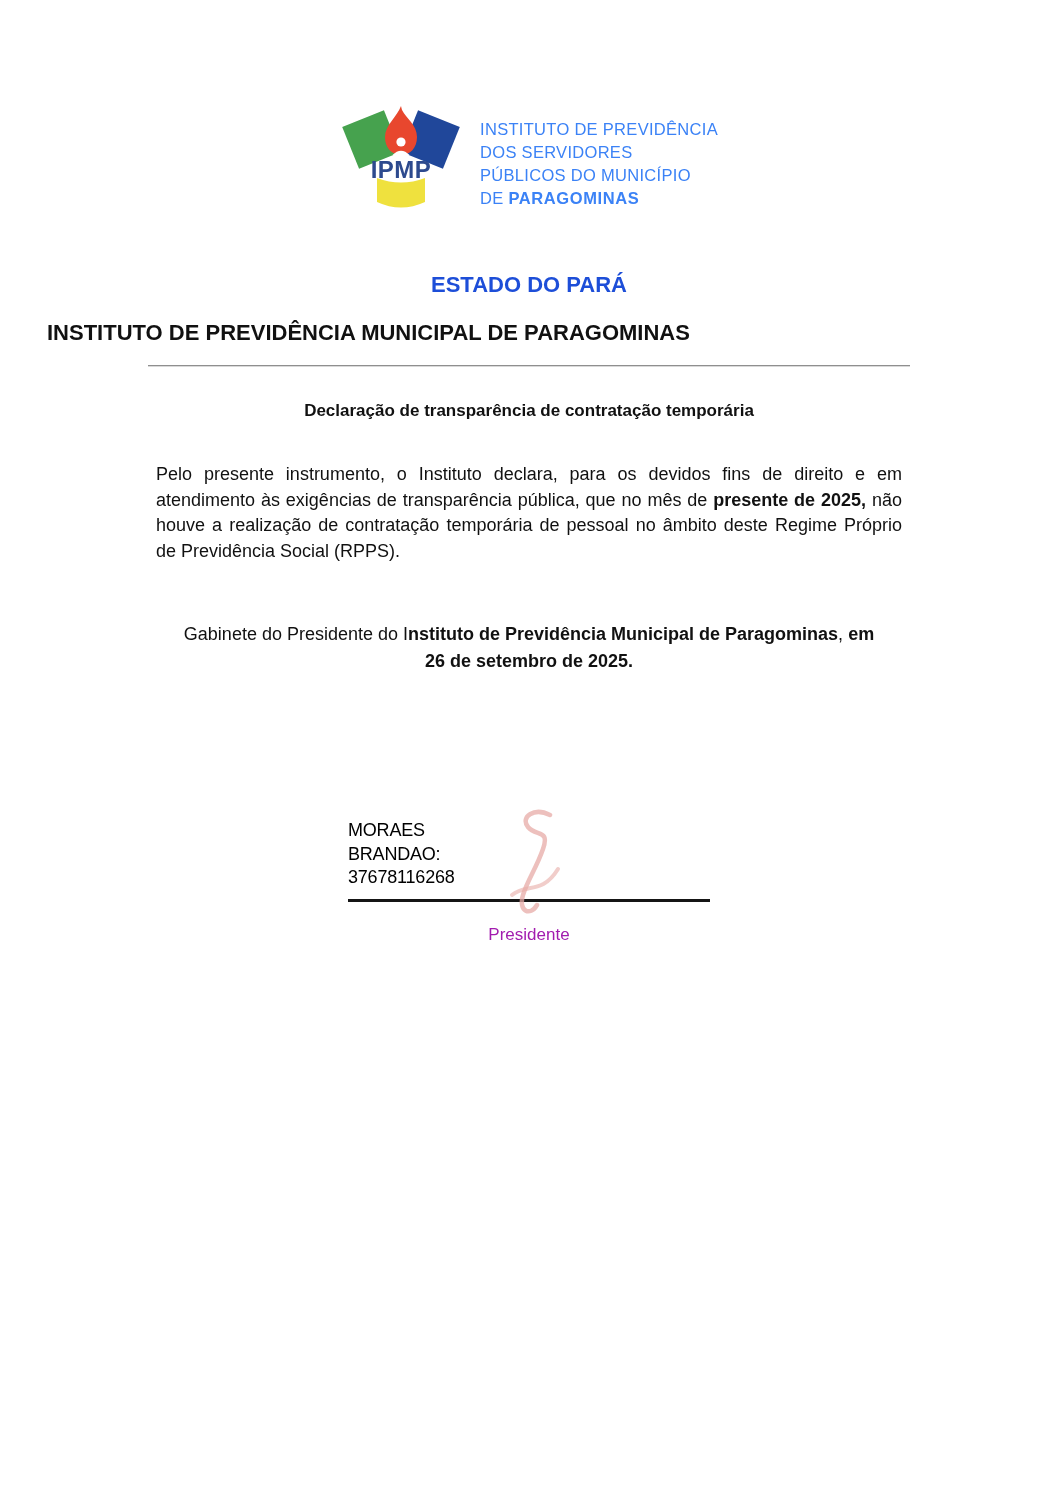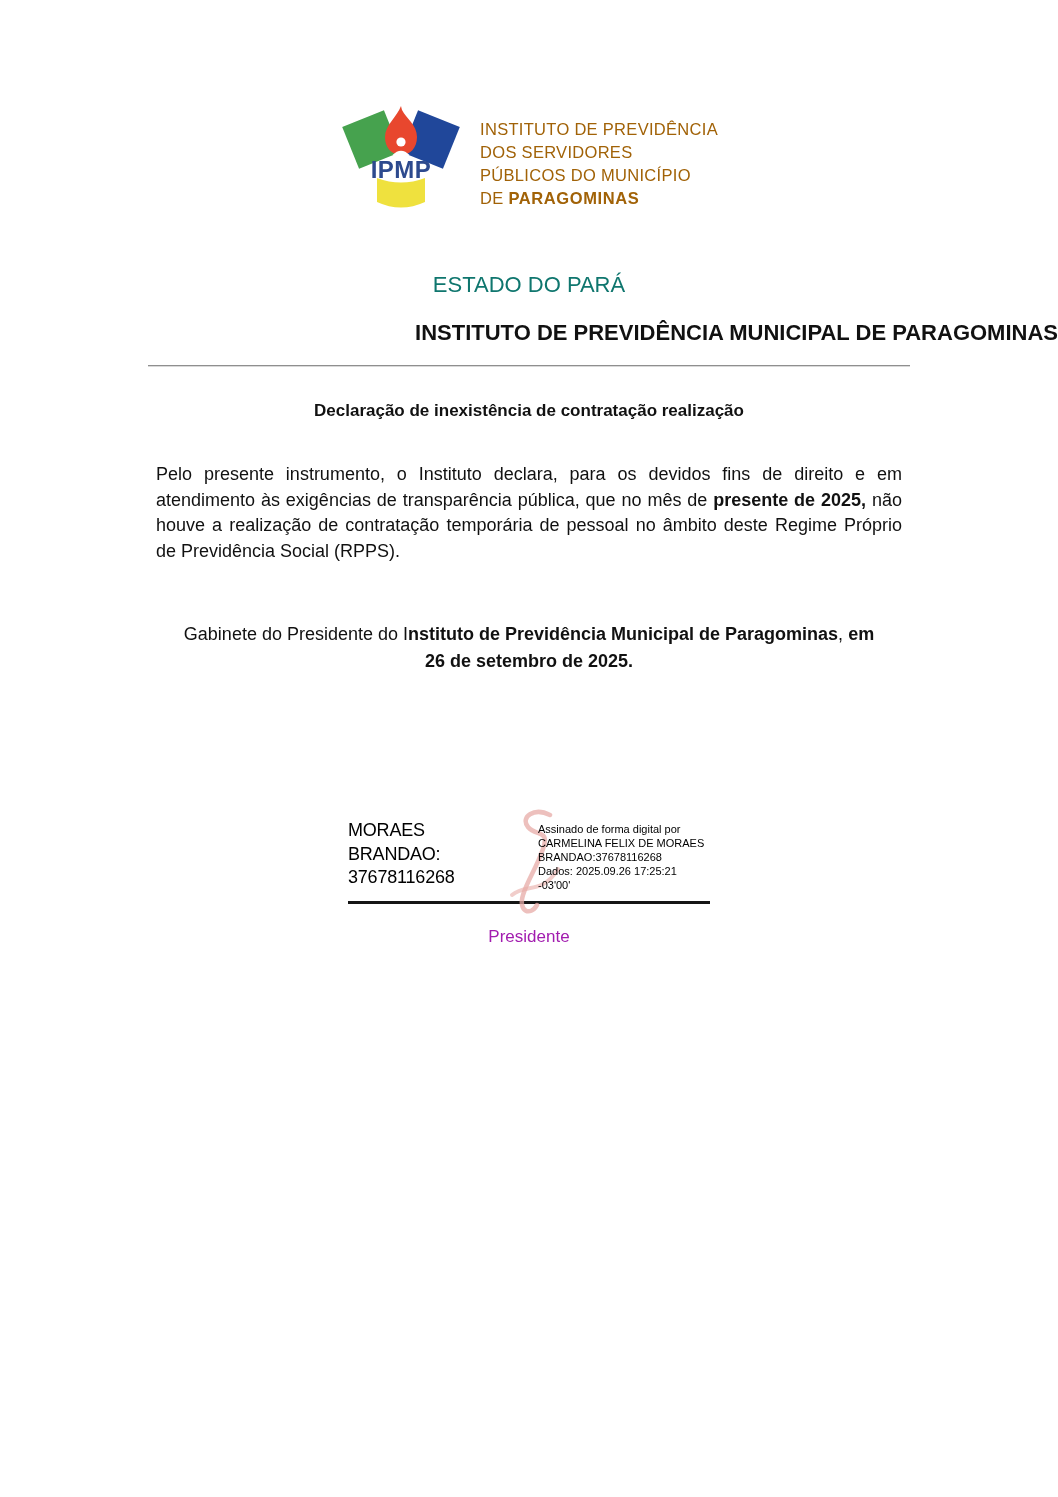--- a/index.html
+++ b/index.html
@@ -22,41 +22,42 @@
     align-items: flex-start;
     gap: 18px;
     padding-top: 104px;
   }
   .logo-icon { width: 122px; height: 118px; flex: 0 0 auto; }
   .logo-text {
     padding-top: 14px;
     font-size: 16.5px;
     line-height: 23px;
     letter-spacing: 0.3px;
-    color: #a16207;
+    color: #3b82f6;
     font-weight: normal;
   }
   .logo-text b { font-weight: bold; letter-spacing: 0.6px; }
 
   
   .h-state {
     margin: 50px 0 0;
     text-align: center;
     font-size: 22px;
     line-height: 26px;
-    font-weight: normal;
-    color: #0f766e;
+    font-weight: bold;
+    color: #1d4ed8;
   }
   .h-institute {
     margin: 22px 0 0;
-    text-align: right;
+    text-align: left;
     font-size: 22px;
     line-height: 26px;
     font-weight: bold;
     color: #111;
+    padding-left: 47px;
   }
   .header-divider {
     width: 762px;
     height: 2px;
     border: none;
     margin: 19px auto 0;
     background: linear-gradient(to bottom, #8f8f8f 0 50%, #d9d9d9 50% 100%);
   }
   .doc-title {
     margin: 34px 0 0;
@@ -156,41 +157,35 @@
       <div>INSTITUTO DE PREVIDÊNCIA</div>
       <div>DOS SERVIDORES</div>
       <div>PÚBLICOS DO MUNICÍPIO</div>
       <div><span>DE </span><b>PARAGOMINAS</b></div>
     </div>
   </div>
 
   <div class="h-state">ESTADO DO PARÁ</div>
   <div class="h-institute">INSTITUTO DE PREVIDÊNCIA MUNICIPAL DE PARAGOMINAS</div>
   <hr class="header-divider">
-  <div class="doc-title">Declaração de inexistência de contratação realização</div>
+  <div class="doc-title">Declaração de transparência de contratação temporária</div>
 
   <p class="declaration"><span>Pelo presente instrumento, o Instituto declara, para os devidos fins de direito e em atendimento às exigências de transparência pública, que no mês de </span><b>presente de 2025,</b><span> não houve a realização de contratação temporária de pessoal no âmbito deste Regime Próprio de Previdência Social (RPPS).</span></p>
 
   <p class="closing"><span>Gabinete do Presidente do I</span><b>nstituto de Previdência Municipal de Paragominas</b><span>, </span><b>em</b><br><b>26 de setembro de 2025.</b></p>
 
   <div class="sig-block">
     <svg class="sig-flourish" viewBox="0 0 62 122" aria-hidden="true">
       <path d="M44 8 C28 0 14 10 22 20 C30 30 44 22 37 42 C30 62 22 72 17 88 C12 104 24 110 31 98" fill="none" stroke-width="4.5" stroke-linecap="round" opacity="0.75" stroke="#e7aba7"></path>
       <path d="M6 88 C20 76 36 88 52 62" fill="none" stroke-width="4" stroke-linecap="round" opacity="0.6" stroke="#e7aba7"></path>
     </svg>
     <div class="sig-row">
       <div class="sig-cert-name">
         <div>MORAES</div>
         <div>BRANDAO: 37678116268</div>
       </div>
-      <div class="sig-details">
-        <div>Assinado de forma digital por</div>
-        <div>CARMELINA FELIX DE MORAES</div>
-        <div>BRANDAO:37678116268</div>
-        <div>Dados: 2025.09.26 17:25:21 -03'00'</div>
-      </div>
     </div>
     <div class="sig-line"></div>
   </div>
 
   <p class="signer-title">Presidente</p>
 
 </div>
 
 </body></html>

